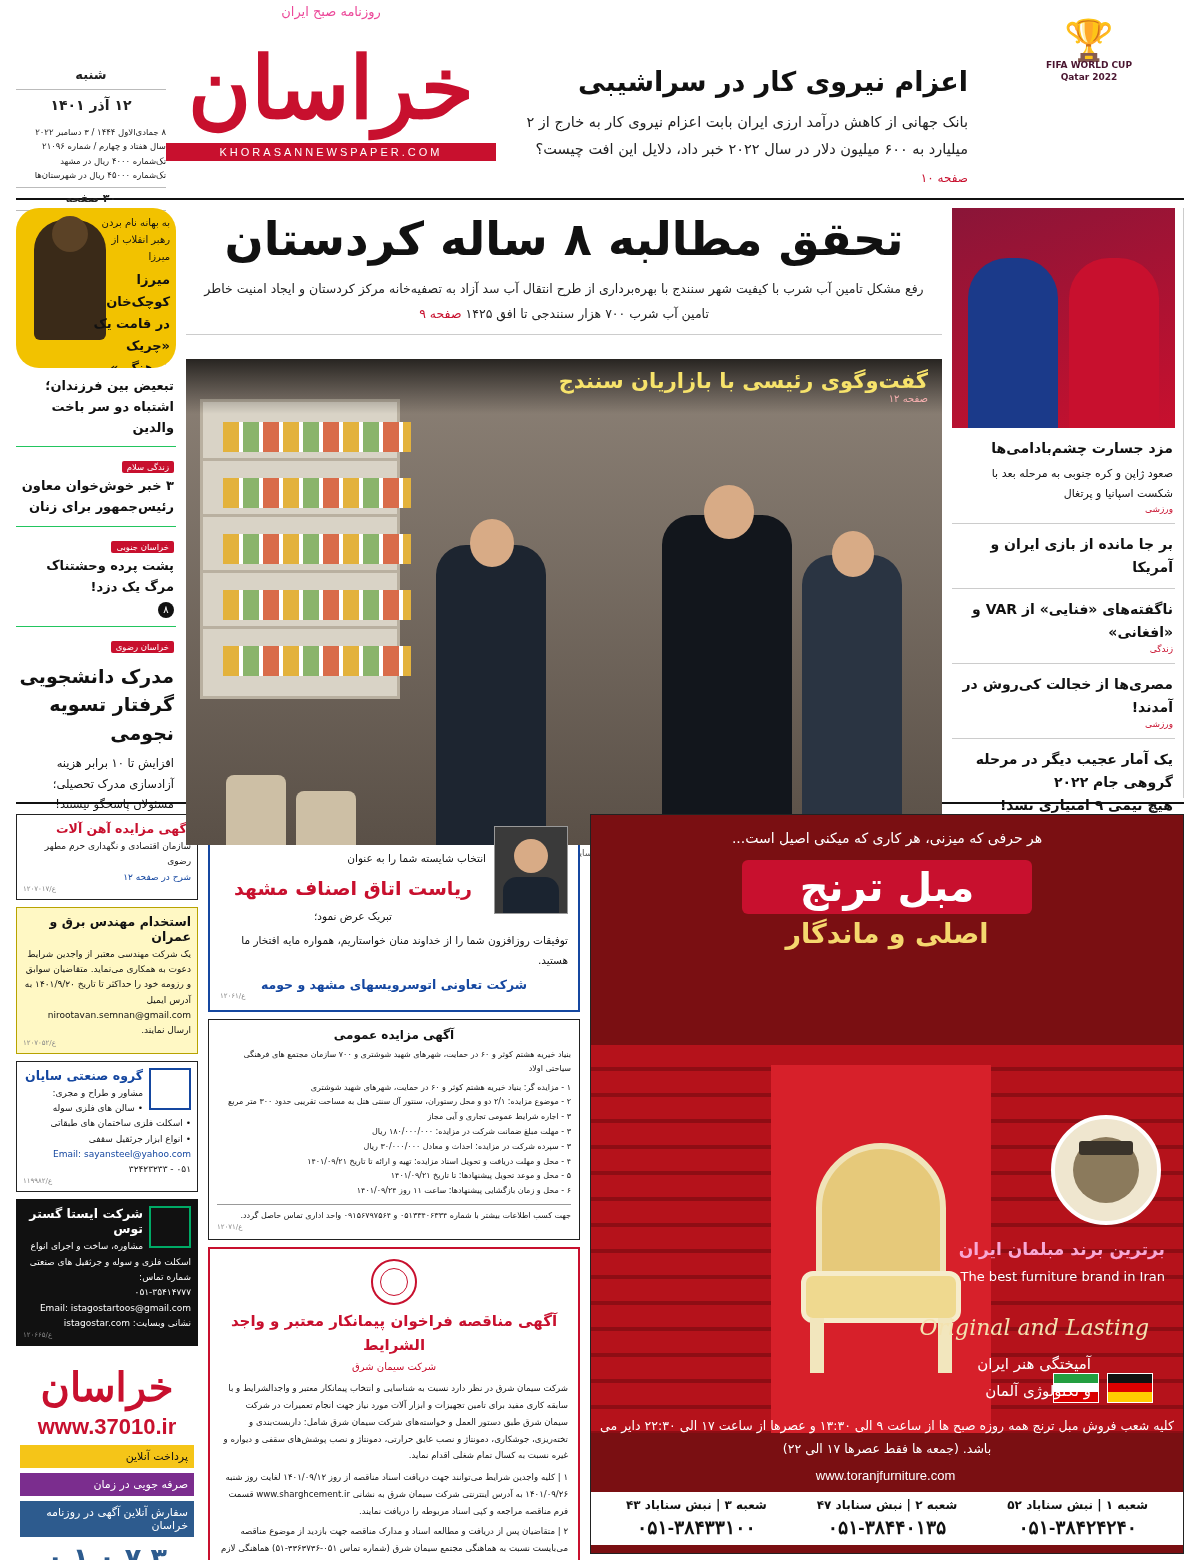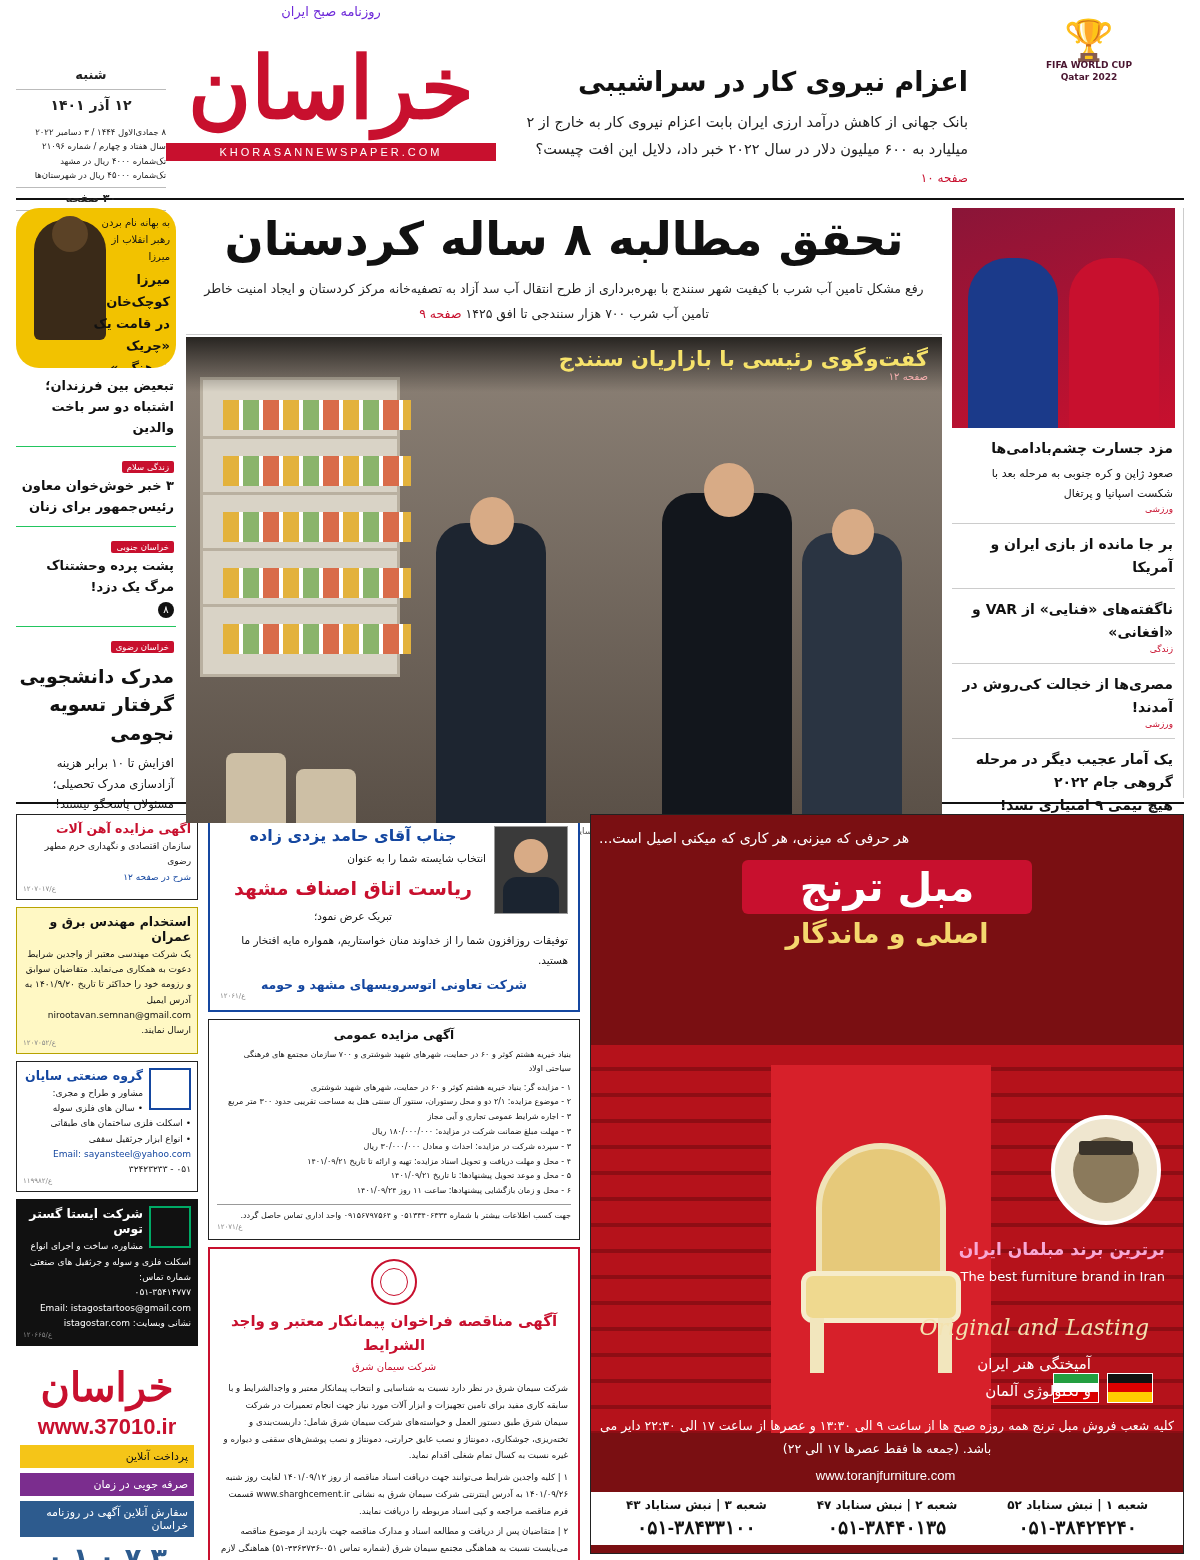--- a/index.html
+++ b/index.html
@@ -15,21 +15,21 @@
   .page { position:relative; width:1200px; height:1560px; padding:14px 16px; }
 
   
   .masthead { display:flex; flex-direction:row-reverse; align-items:flex-start; height:180px; position:relative; }
   .mh-logo { width:330px; text-align:center; position:relative; }
   .mh-title {
     font-family:"DejaVu Serif", serif;
     font-size:86px; font-weight:bold; color:#c8102e;
     line-height:1; letter-spacing:-2px; margin-top:26px;
   }
-  .mh-sub { font-size:13px; color:#6d28d9; margin-top:-10px; }
+  .mh-sub { font-size:13px; color:#ec4899; margin-top:-10px; }
   .mh-site {
     background:#c8102e; color:#fff; font-size:11px; letter-spacing:3px;
     padding:3px 0; margin-top:12px; font-family:"Liberation Sans", sans-serif;
     text-align:center;
   }
   .mh-meta { width:150px; font-size:8.5px; line-height:1.7; color:#222; padding-top:50px; text-align:center; }
   .mh-meta .date { font-size:13px; font-weight:bold; border-bottom:1px solid #bbb; padding-bottom:3px; margin-bottom:4px; }
   .mh-meta ul { list-style:none; margin:0; padding:0; text-align:right; }
   .mh-meta li { white-space:nowrap; }
   .mh-meta .pages { font-size:11px; font-weight:bold; border-top:1px solid #bbb; border-bottom:1px solid #bbb; margin:4px 0; padding:2px 0; }
@@ -73,21 +73,21 @@
   .t-item h4 { margin:0; font-size:13px; line-height:1.6; font-weight:bold; }
   .t-kick { font-size:8.5px; color:#fff; background:#c8102e; display:inline-block; padding:1px 5px; border-radius:2px; margin-bottom:3px; }
   .t-num { display:inline-block; background:#111; color:#fff; width:16px; height:16px; border-radius:50%; font-size:10px; text-align:center; line-height:16px; }
   .t-big { font-size:19px; font-weight:bold; line-height:1.5; margin:6px 0; }
   .t-desc { font-size:11.5px; line-height:1.8; }
 
   
   .lead-title { font-size:46px; font-weight:bold; text-align:center; margin:4px 0 10px; letter-spacing:-1px; }
   .lead-deck { font-size:12.5px; line-height:2; text-align:center; color:#222; padding:0 10px 8px; border-bottom:1px solid #ccc; }
   .lead-deck .pg { color:#c8102e; }
-  .photo-main { margin-top:2px; position:relative; height:486px; overflow:hidden; background:#bef264; }
+  .photo-main { margin-top:24px; position:relative; height:486px; overflow:hidden; background:#bef264; }
   .photo-main .overlay { position:absolute; top:0; right:0; left:0; padding:10px 14px; background:linear-gradient(180deg, rgba(0,0,0,.72), rgba(0,0,0,0)); color:#fff; text-align:right; }
   .photo-main .overlay h3 { margin:0; font-size:21px; color:#f7e36b; font-weight:bold; }
   .photo-main .overlay p { margin:6px 0 0; font-size:12.5px; line-height:1.9; }
   .photo-main .overlay .pg { color:#f7b0b0; font-size:10px; }
   .caption { font-size:9px; color:#555; text-align:center; padding:3px; }
 
   
   .scene { position:absolute; inset:0; }
   .sky { position:absolute; inset:0; background:linear-gradient(180deg,#8d8277,#5a5047); }
   .shelf { position:absolute; left:14px; top:40px; width:200px; height:300px; background:#d9d3c6; border:3px solid #b9b0a0; }
@@ -146,21 +146,21 @@
   .tender2 h5 { color:#c8102e; text-align:center; font-size:15px; margin:0; font-weight:bold; line-height:1.6; }
   .tender2 .org { text-align:center; font-size:10px; color:#c8102e; margin:4px 0 8px; }
   .tender2 p { font-size:8.6px; line-height:1.95; margin:0 0 5px; }
   .tender2 ol { margin:0; padding-right:14px; }
   .tender2 li { font-size:8.6px; line-height:1.95; margin-bottom:4px; }
   .seal { width:46px; height:46px; border-radius:50%; border:2px solid #c8102e; margin:0 auto 4px; position:relative; }
   .seal:after { content:""; position:absolute; inset:7px; border-radius:50%; border:1px solid #c8102e; }
 
   
   .furni { border:1px solid #222; height:100%; background:#7a0f12; position:relative; overflow:hidden; color:#fff; }
-  .furni .hdr { text-align:left; padding:10px 8px 4px; font-size:14px; line-height:1.9; }
+  .furni .hdr { text-align:center; padding:10px 8px 4px; font-size:14px; line-height:1.9; }
   .furni .brand {
     margin:4px auto; background:#c8102e; color:#fff; font-size:40px; font-weight:bold;
     width:290px; text-align:center; border-radius:6px; padding:4px 0; letter-spacing:-1px;
   }
   .furni .brand2 { text-align:center; font-size:27px; color:#f5d76e; font-weight:bold; margin:4px 0; }
   .furni .stairs { position:absolute; left:0; right:0; bottom:120px; top:230px;
       background:repeating-linear-gradient(180deg,#b5121b 0 22px,#8e0d14 22px 26px); }
   .furni .carpet { position:absolute; left:180px; width:220px; top:250px; bottom:120px; background:#d7202a; }
   .chair { position:absolute; left:205px; bottom:180px; width:170px; height:230px; }
   .chair .back { position:absolute; top:0; left:20px; width:130px; height:140px; background:#e6c97a; border:6px solid #f0e3b8; border-radius:70px 70px 10px 10px; }

